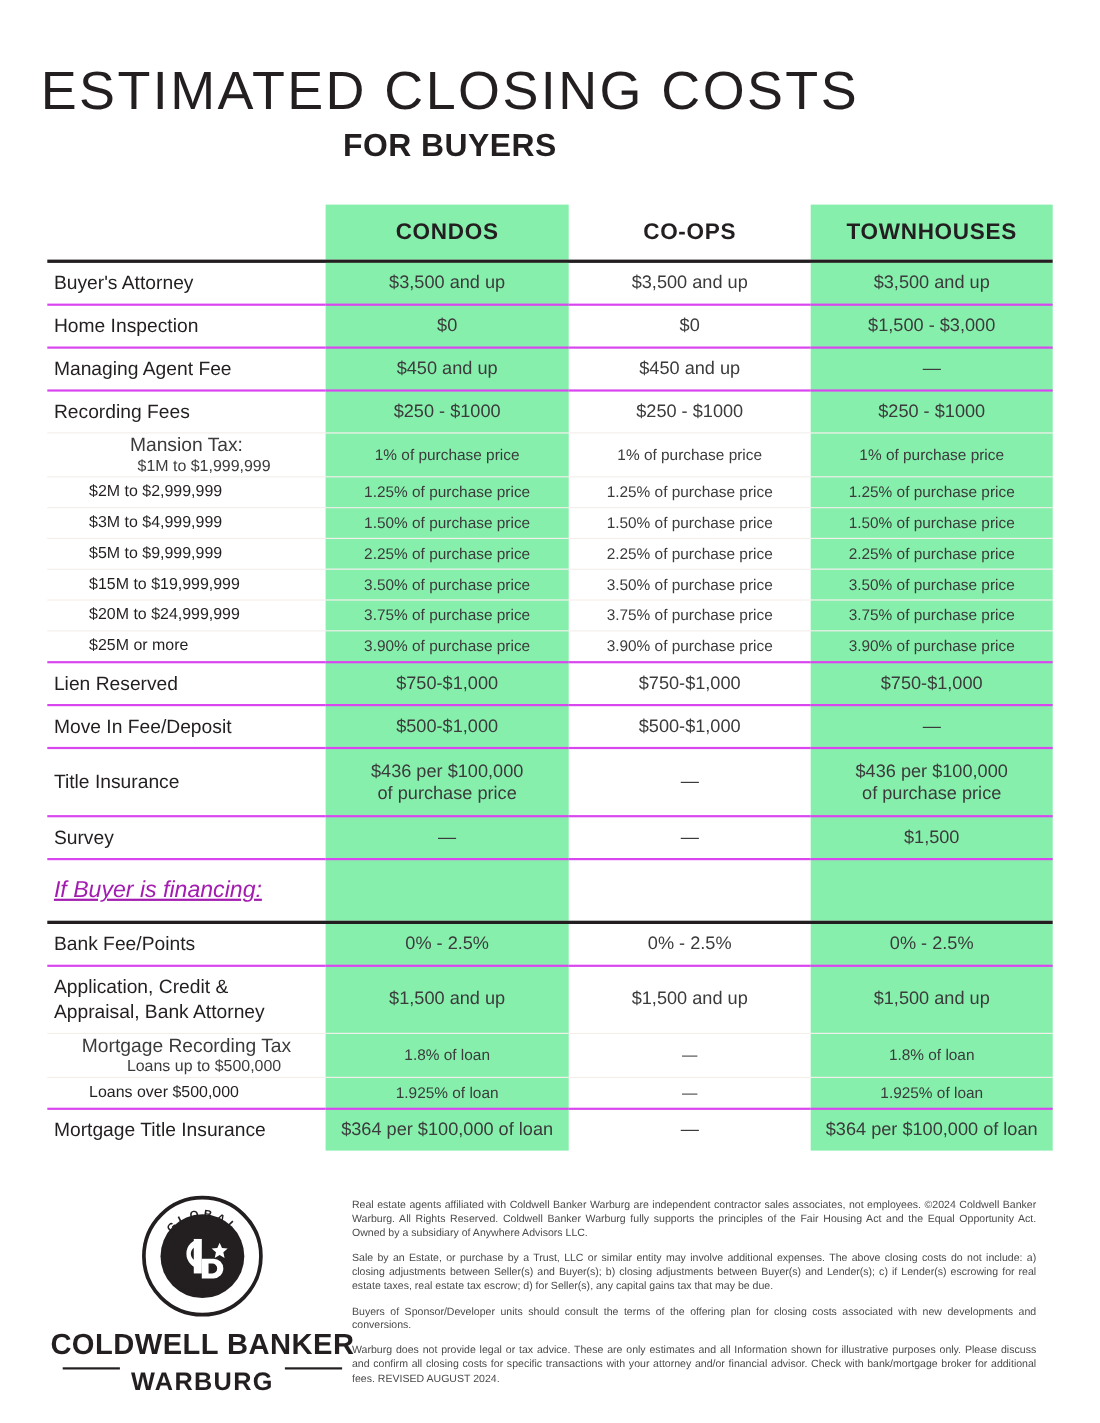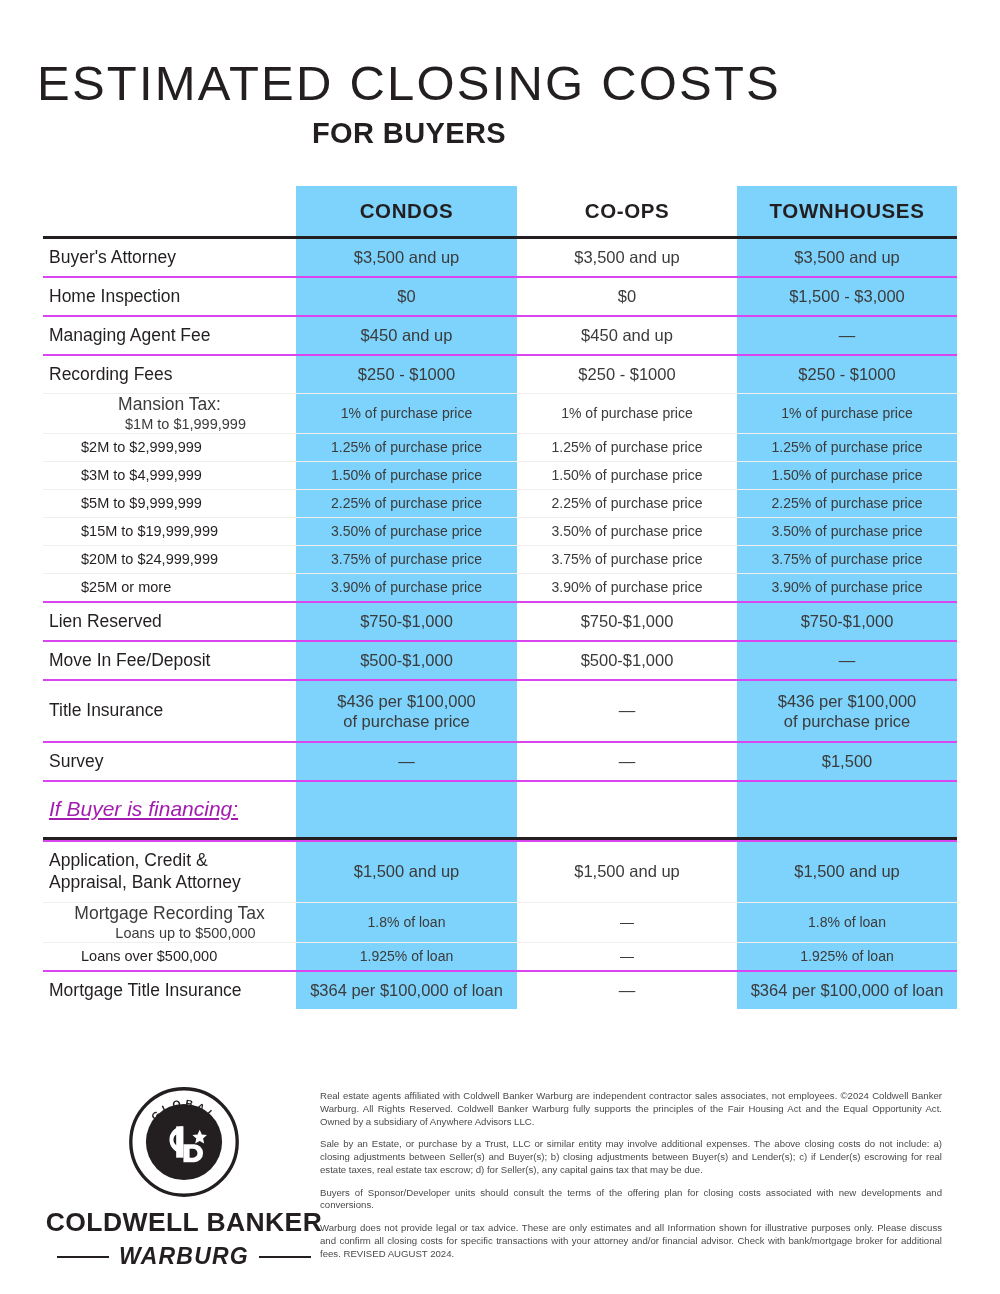--- a/index.html
+++ b/index.html
@@ -57,21 +57,21 @@
   table.costs col.c-coop  { width: 220px; }
   table.costs col.c-town  { width: 220px; }
 
   table.costs td, table.costs th {
     padding: 0;
     vertical-align: middle;
     border: 0;
   }
 
   
-  .shade { background: #7dd3fc; }
+  .shade { background: #86efac; }
 
   
   tr.header-row th {
     height: 50px;
     font-size: 20.5px;
     font-weight: bold;
     letter-spacing: 0.6px;
     text-align: center;
     color: #231f20;
     vertical-align: middle;
@@ -181,24 +181,22 @@
     font-size: 26.5px;
     font-weight: bold;
     letter-spacing: 0.4px;
     color: #231f20;
     margin-top: 9px;
     white-space: nowrap;
   }
   .logo-sub-wrap {
     margin-top: 5px;
     display: flex;
-    align-items: center;
     justify-content: center;
     gap: 10px;
-    font-style: italic;
   }
   .logo-rule {
     height: 2px;
     width: 52px;
     background: #231f20;
     display: block;
   }
   .logo-sub {
     font-size: 23px;
     font-weight: bold;
@@ -362,20 +360,26 @@
     <td class="shade"></td>
     <td></td>
     <td class="shade"></td>
   </tr>
   <tr class="rule-row">
     <td colspan="4">
             <div class="rule"></div>
           </td>
   </tr>
 
+  <tr class="data-row first">
+    <td class="lbl">Bank Fee/Points</td>
+    <td class="shade">0% - 2.5%</td>
+    <td>0% - 2.5%</td>
+    <td class="shade">0% - 2.5%</td>
+  </tr>
 
   <tr class="data-row xtall">
     <td class="lbl two-line">
       <div>Application, Credit &amp;</div>
       <div>Appraisal, Bank Attorney</div>
     </td>
     <td class="shade">$1,500 and up</td>
     <td>$1,500 and up</td>
     <td class="shade">$1,500 and up</td>
   </tr>

